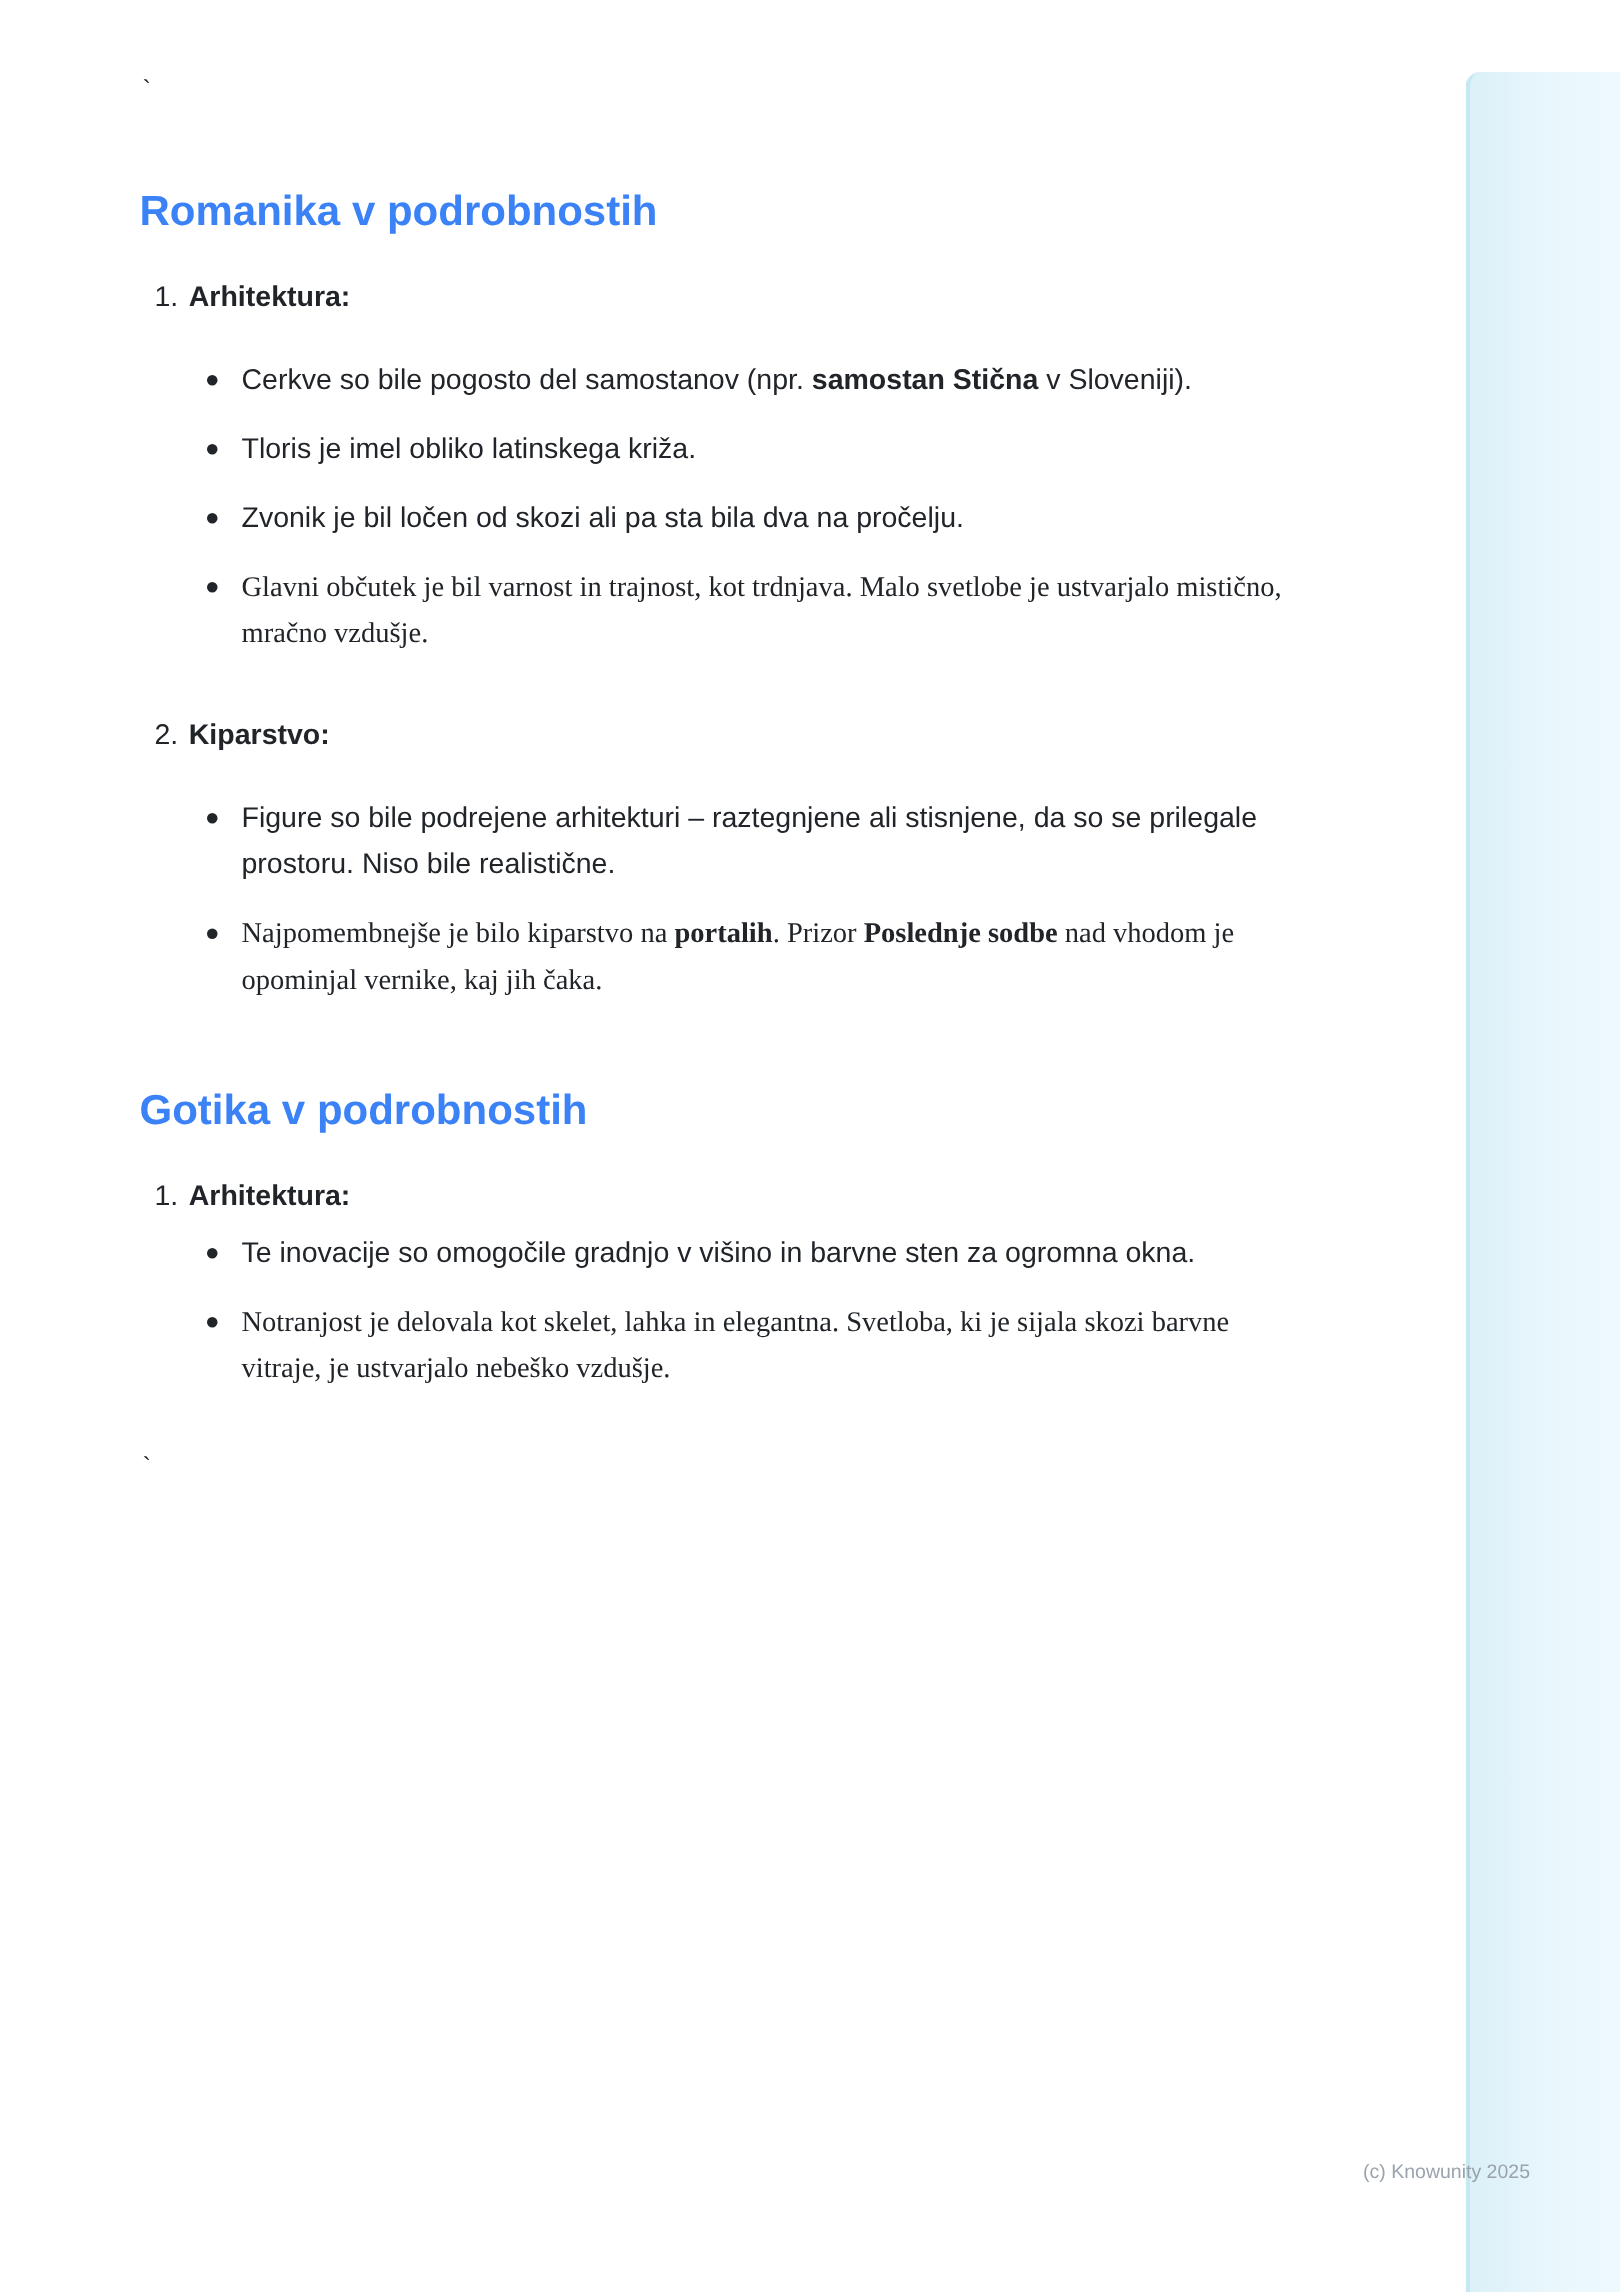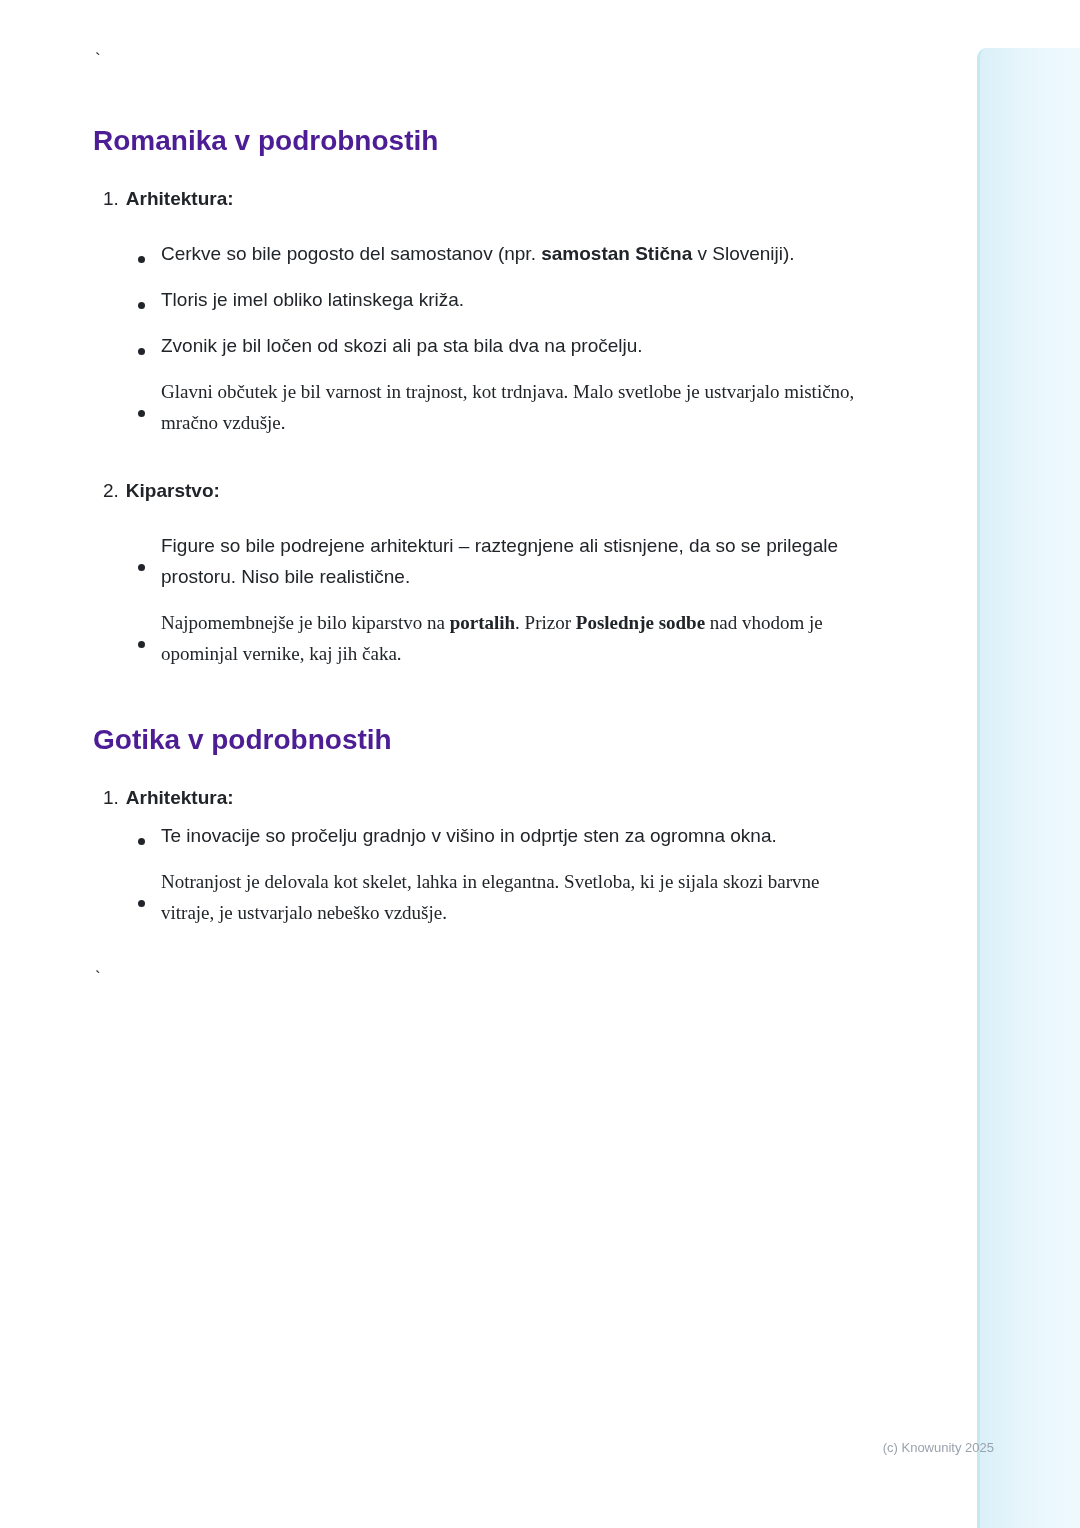--- a/index.html
+++ b/index.html
@@ -37,21 +37,21 @@
     color: #212529;
     margin-left: 2px;
     height: 20px;
   }
   .tick-bottom { margin-top: 16px; }
 
   .section-heading {
     font-size: 28px;
     line-height: 34px;
     font-weight: 700;
-    color: #4c1d95;
+    color: #3b82f6;
     margin: 54px 0 28px 0;
   }
 
   .numbered-item { margin: 0; }
 
   .item-head {
     display: flex;
     gap: 7px;
     font-size: 19px;
     line-height: 26px;
@@ -62,42 +62,42 @@
 
   .bullet-list {
     list-style: none;
     margin: 26px 0 40px 0;
     padding: 0 0 0 45px;
   }
   .numbered-item.compact .bullet-list { margin-top: 9px; }
 
   .bullet-item {
     display: flex;
-    align-items: center;
+    align-items: flex-start;
     font-size: 19px;
     line-height: 31px;
     margin-bottom: 15px;
   }
   .bullet-item:last-child { margin-bottom: 0; font-family: Liberation Serif, serif; }
 
   .bullet-marker {
     flex: none;
     width: 7px;
     height: 7px;
     border-radius: 50%;
     background: #212529;
     margin: 12px 16px 0 0;
   }
 
   .bullet-text { flex: 1; }
   .bullet-text strong { font-weight: 700; }
 
   .watermark {
     position: absolute;
-    right: 86px;
+    right: 60px;
     top: 1440px;
     font-size: 13px;
     line-height: 16px;
     color: #9aa3ad;
     z-index: 2;
   }
 </style>
 </head>
 <body>
 
@@ -153,21 +153,21 @@
         <section class="doc-section">
           <h2 class="section-heading">Gotika v podrobnostih</h2>
           <div class="numbered-item compact">
             <div class="item-head">
               <span class="item-number">1.</span>
               <span class="item-title">Arhitektura:</span>
             </div>
             <ul class="bullet-list">
               <li class="bullet-item">
                 <span class="bullet-marker"></span>
-                <span class="bullet-text"><span>Te inovacije so pročelju gradnjo v višino in odprtje sten za ogromna okna.</span></span>
+                <span class="bullet-text"><span>Te inovacije so omogočile gradnjo v višino in barvne sten za ogromna okna.</span></span>
               </li>
               <li class="bullet-item">
                 <span class="bullet-marker"></span>
                 <span class="bullet-text"><span>Notranjost je delovala kot skelet, lahka in elegantna. Svetloba, ki je sijala skozi barvne vitraje, je ustvarjalo nebeško vzdušje.</span></span>
               </li>
             </ul>
           </div>
         </section>
       </div>
     <div class="tick tick-bottom">`</div>

